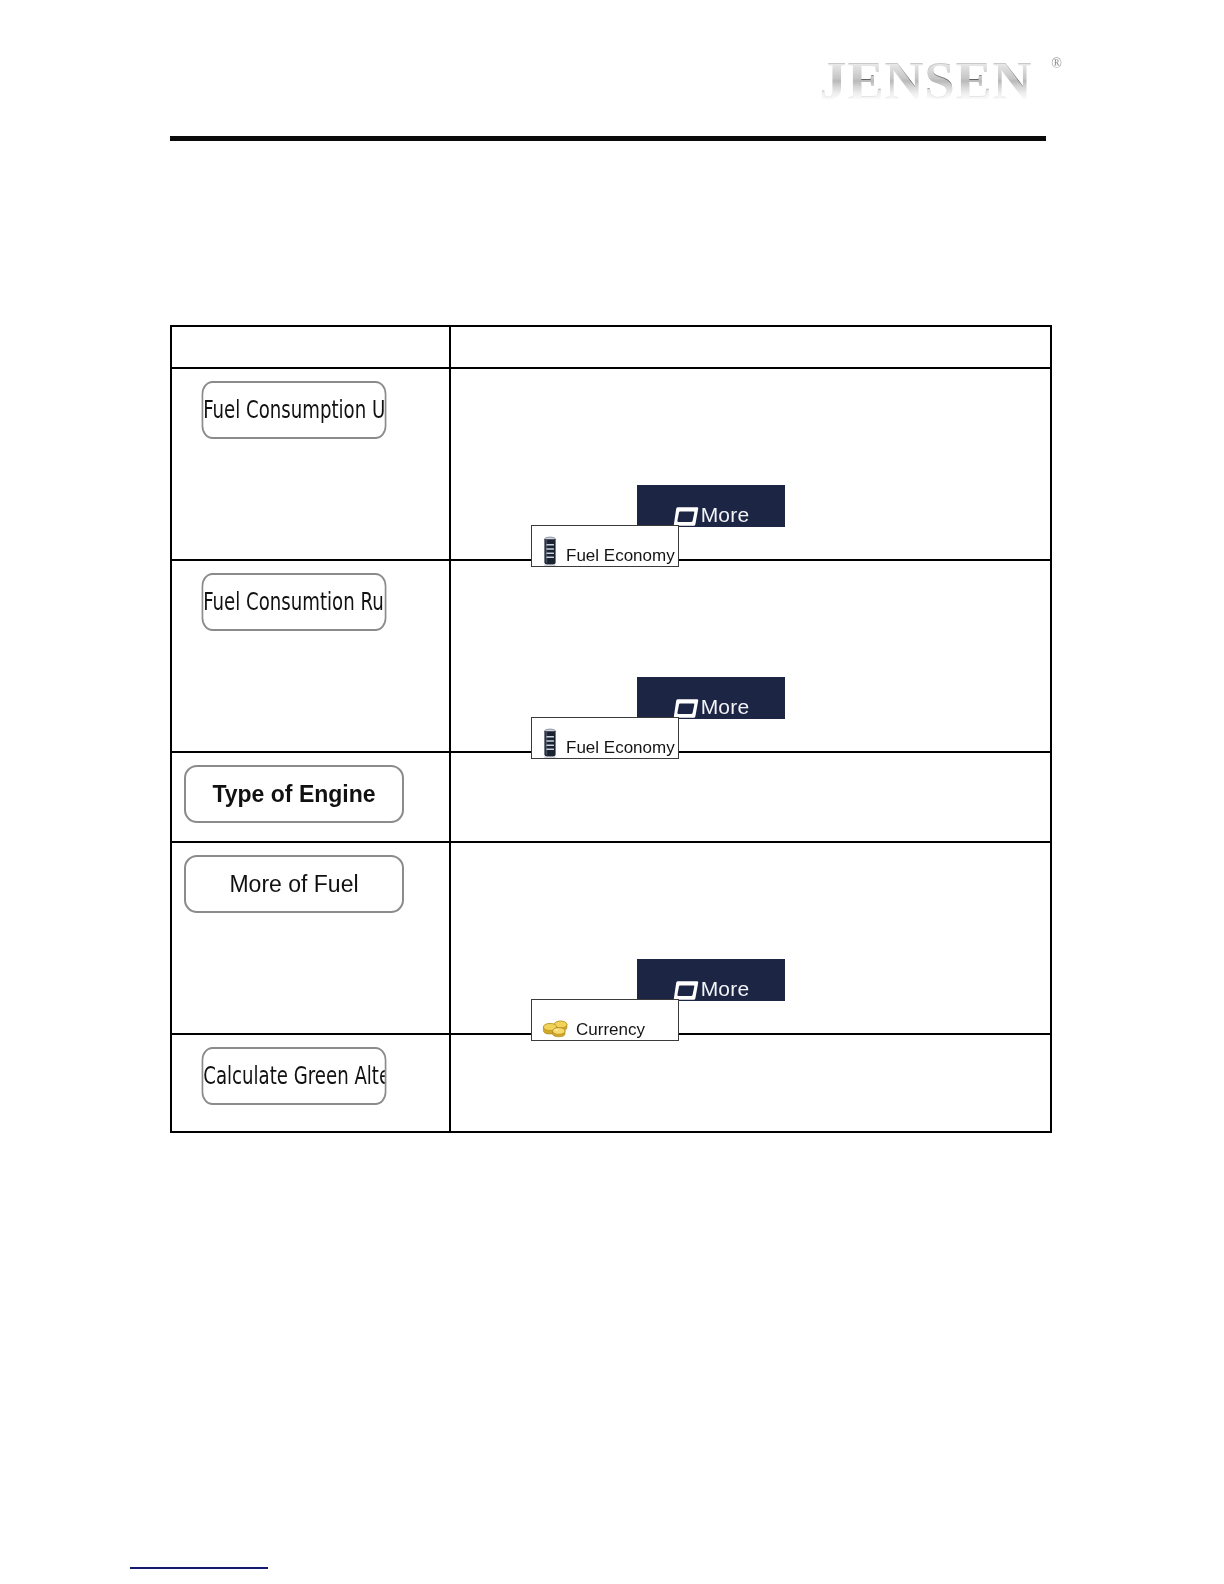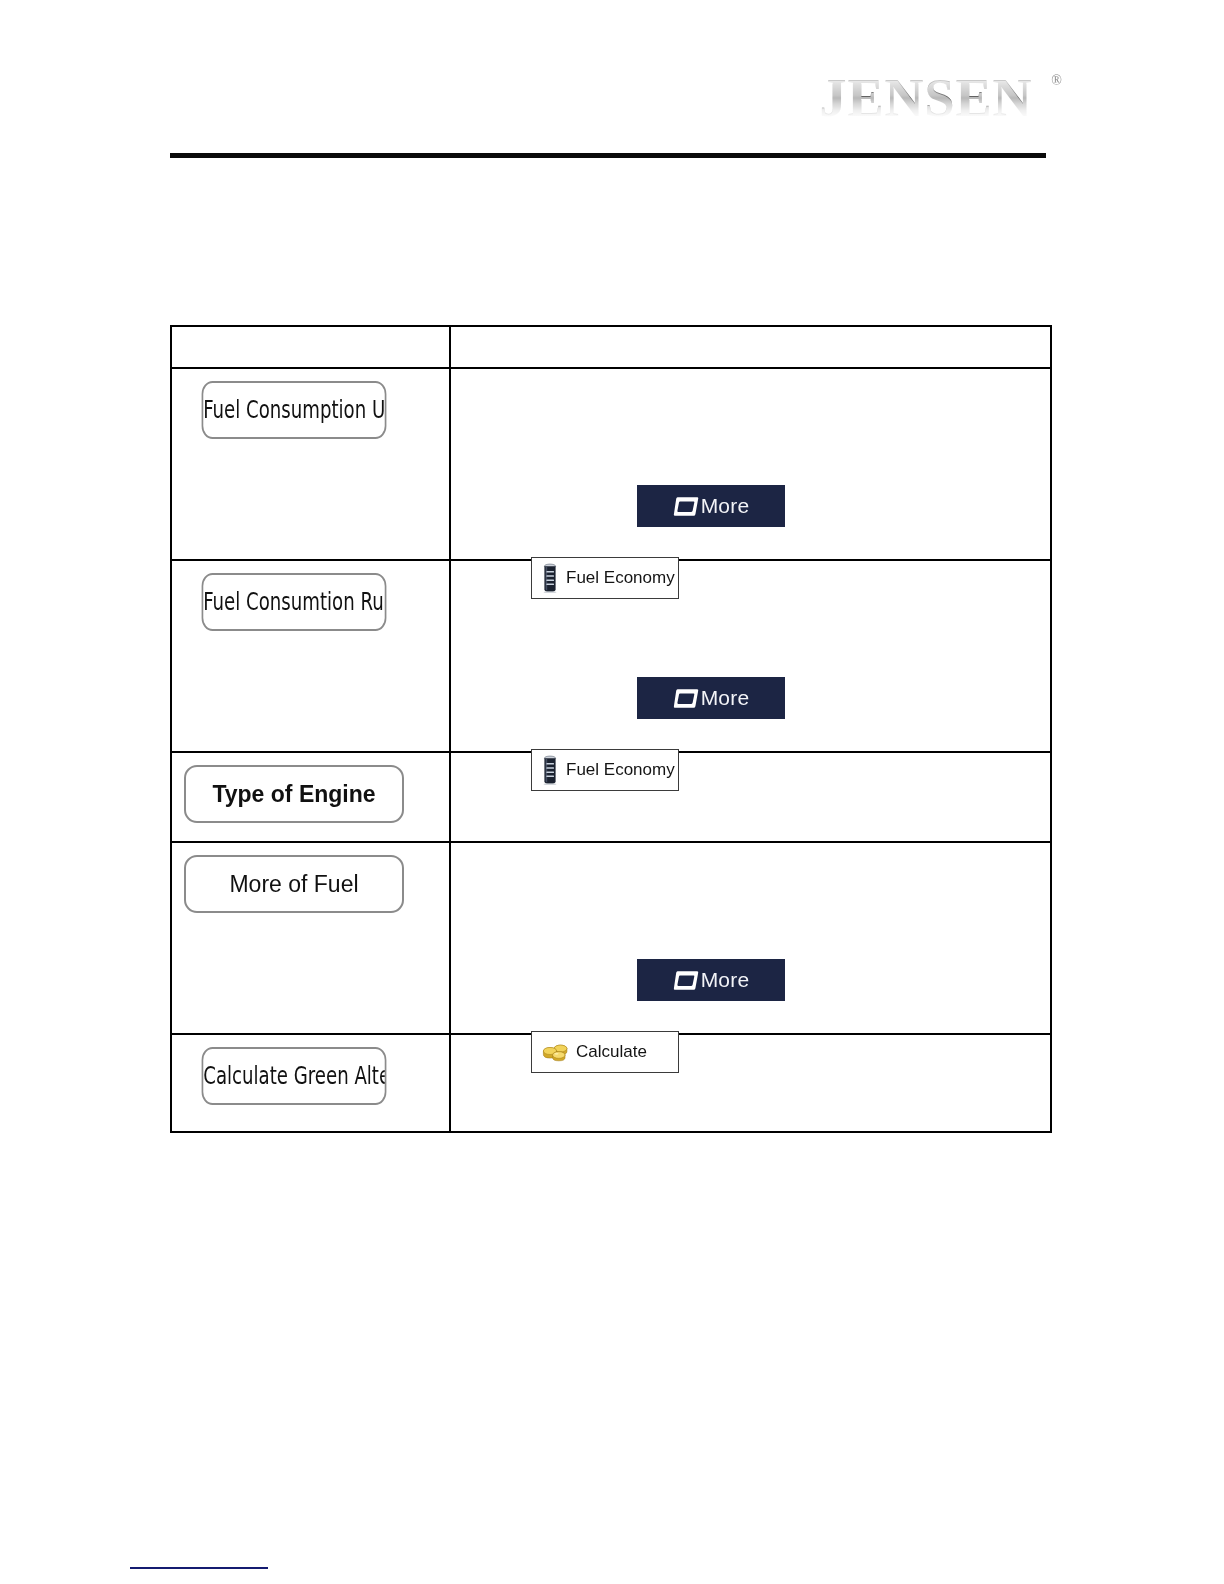--- a/index.html
+++ b/index.html
@@ -7,21 +7,21 @@
     width:1224px;height:1584px;
     background:#ffffff;
     font-family:"Liberation Sans", sans-serif;
     position:relative;
     overflow:hidden;
   }
 
   
   .page-header{
     position:absolute;
-    left:0;top:17px;width:1224px;height:160px;
+    left:0;top:0;width:1224px;height:160px;
   }
   .logo-wrap{
     position:absolute;
     right:178px;top:50px;
     width:240px;height:62px;
   }
   .logo-text{
     font-family:"Liberation Serif", serif;
     font-size:54px;
     font-weight:700;
@@ -114,21 +114,21 @@
     width:100%;
   }
 
   
   .more-btn{
     position:absolute;
     left:186px;top:116px;
     width:148px;height:42px;
     background:#1c2544;
     display:flex;
-    align-items:center;
+    align-items:flex-end;
     justify-content:center;
     gap:2px;
   }
   .more-btn .more-label{
     color:#f2f3f7;
     font-size:21px;
     letter-spacing:.2px;
   }
   .more-icon{
     width:26px;height:21px;
@@ -146,21 +146,21 @@
     align-items:center;
     gap:7px;
     padding-left:9px;
     box-sizing:border-box;
   }
   .light-btn .light-label{
     font-size:17px;
     color:#141414;
     white-space:nowrap;
   }
-  .btn-row-a{top:188px;}
+  .btn-row-a{top:156px;align-items:flex-end;}
 
   
   .cyl-icon{width:18px;height:30px;display:block;}
   
   .coin-icon{width:28px;height:24px;display:block;}
 
   
   .footnote-rule{
     position:absolute;
     left:130px;top:1567px;
@@ -274,21 +274,21 @@
               <path d="M13.1 8.5 L13.1 11.4 Q13.1 14.8 19.5 14.8 Q25.9 14.8 25.9 11.4 L25.9 8.5 Z" fill="#d2a827" stroke="#a8821a" stroke-width=".6"></path>
               <ellipse cx="19.5" cy="8.5" rx="6.4" ry="3.4" fill="#f2d35a" stroke="#a8821a" stroke-width=".5"></ellipse>
               <ellipse cx="9.0" cy="11.0" rx="6.6" ry="3.5" fill="#e8c23c" stroke="#a8821a" stroke-width=".6"></ellipse>
               <path d="M2.4 11.0 L2.4 14.4 Q2.4 18.0 9.0 18.0 Q15.6 18.0 15.6 14.4 L15.6 11.0 Z" fill="#d2a827" stroke="#a8821a" stroke-width=".6"></path>
               <ellipse cx="9.0" cy="11.0" rx="6.6" ry="3.5" fill="#f2d35a" stroke="#a8821a" stroke-width=".5"></ellipse>
               <ellipse cx="17.8" cy="15.0" rx="6.2" ry="3.3" fill="#e8c23c" stroke="#a8821a" stroke-width=".6"></ellipse>
               <path d="M11.6 15.0 L11.6 17.6 Q11.6 20.8 17.8 20.8 Q24.0 20.8 24.0 17.6 L24.0 15.0 Z" fill="#d2a827" stroke="#a8821a" stroke-width=".6"></path>
               <ellipse cx="17.8" cy="15.0" rx="6.2" ry="3.3" fill="#f6da6d" stroke="#a8821a" stroke-width=".5"></ellipse>
               <ellipse cx="15.5" cy="13.8" rx="2.0" ry="1.0" fill="#fff2b0" opacity=".75"></ellipse>
             </svg>
-            <span class="light-label">Calculate</span>
+            <span class="light-label">Currency</span>
           </div>
         </div>
       </td>
     </tr>
 
     <tr class="row-last">
       <td class="col-label">
         <div class="nav-btn condensed">Calculate Green Alternative</div>
       </td>
       <td class="col-content">

